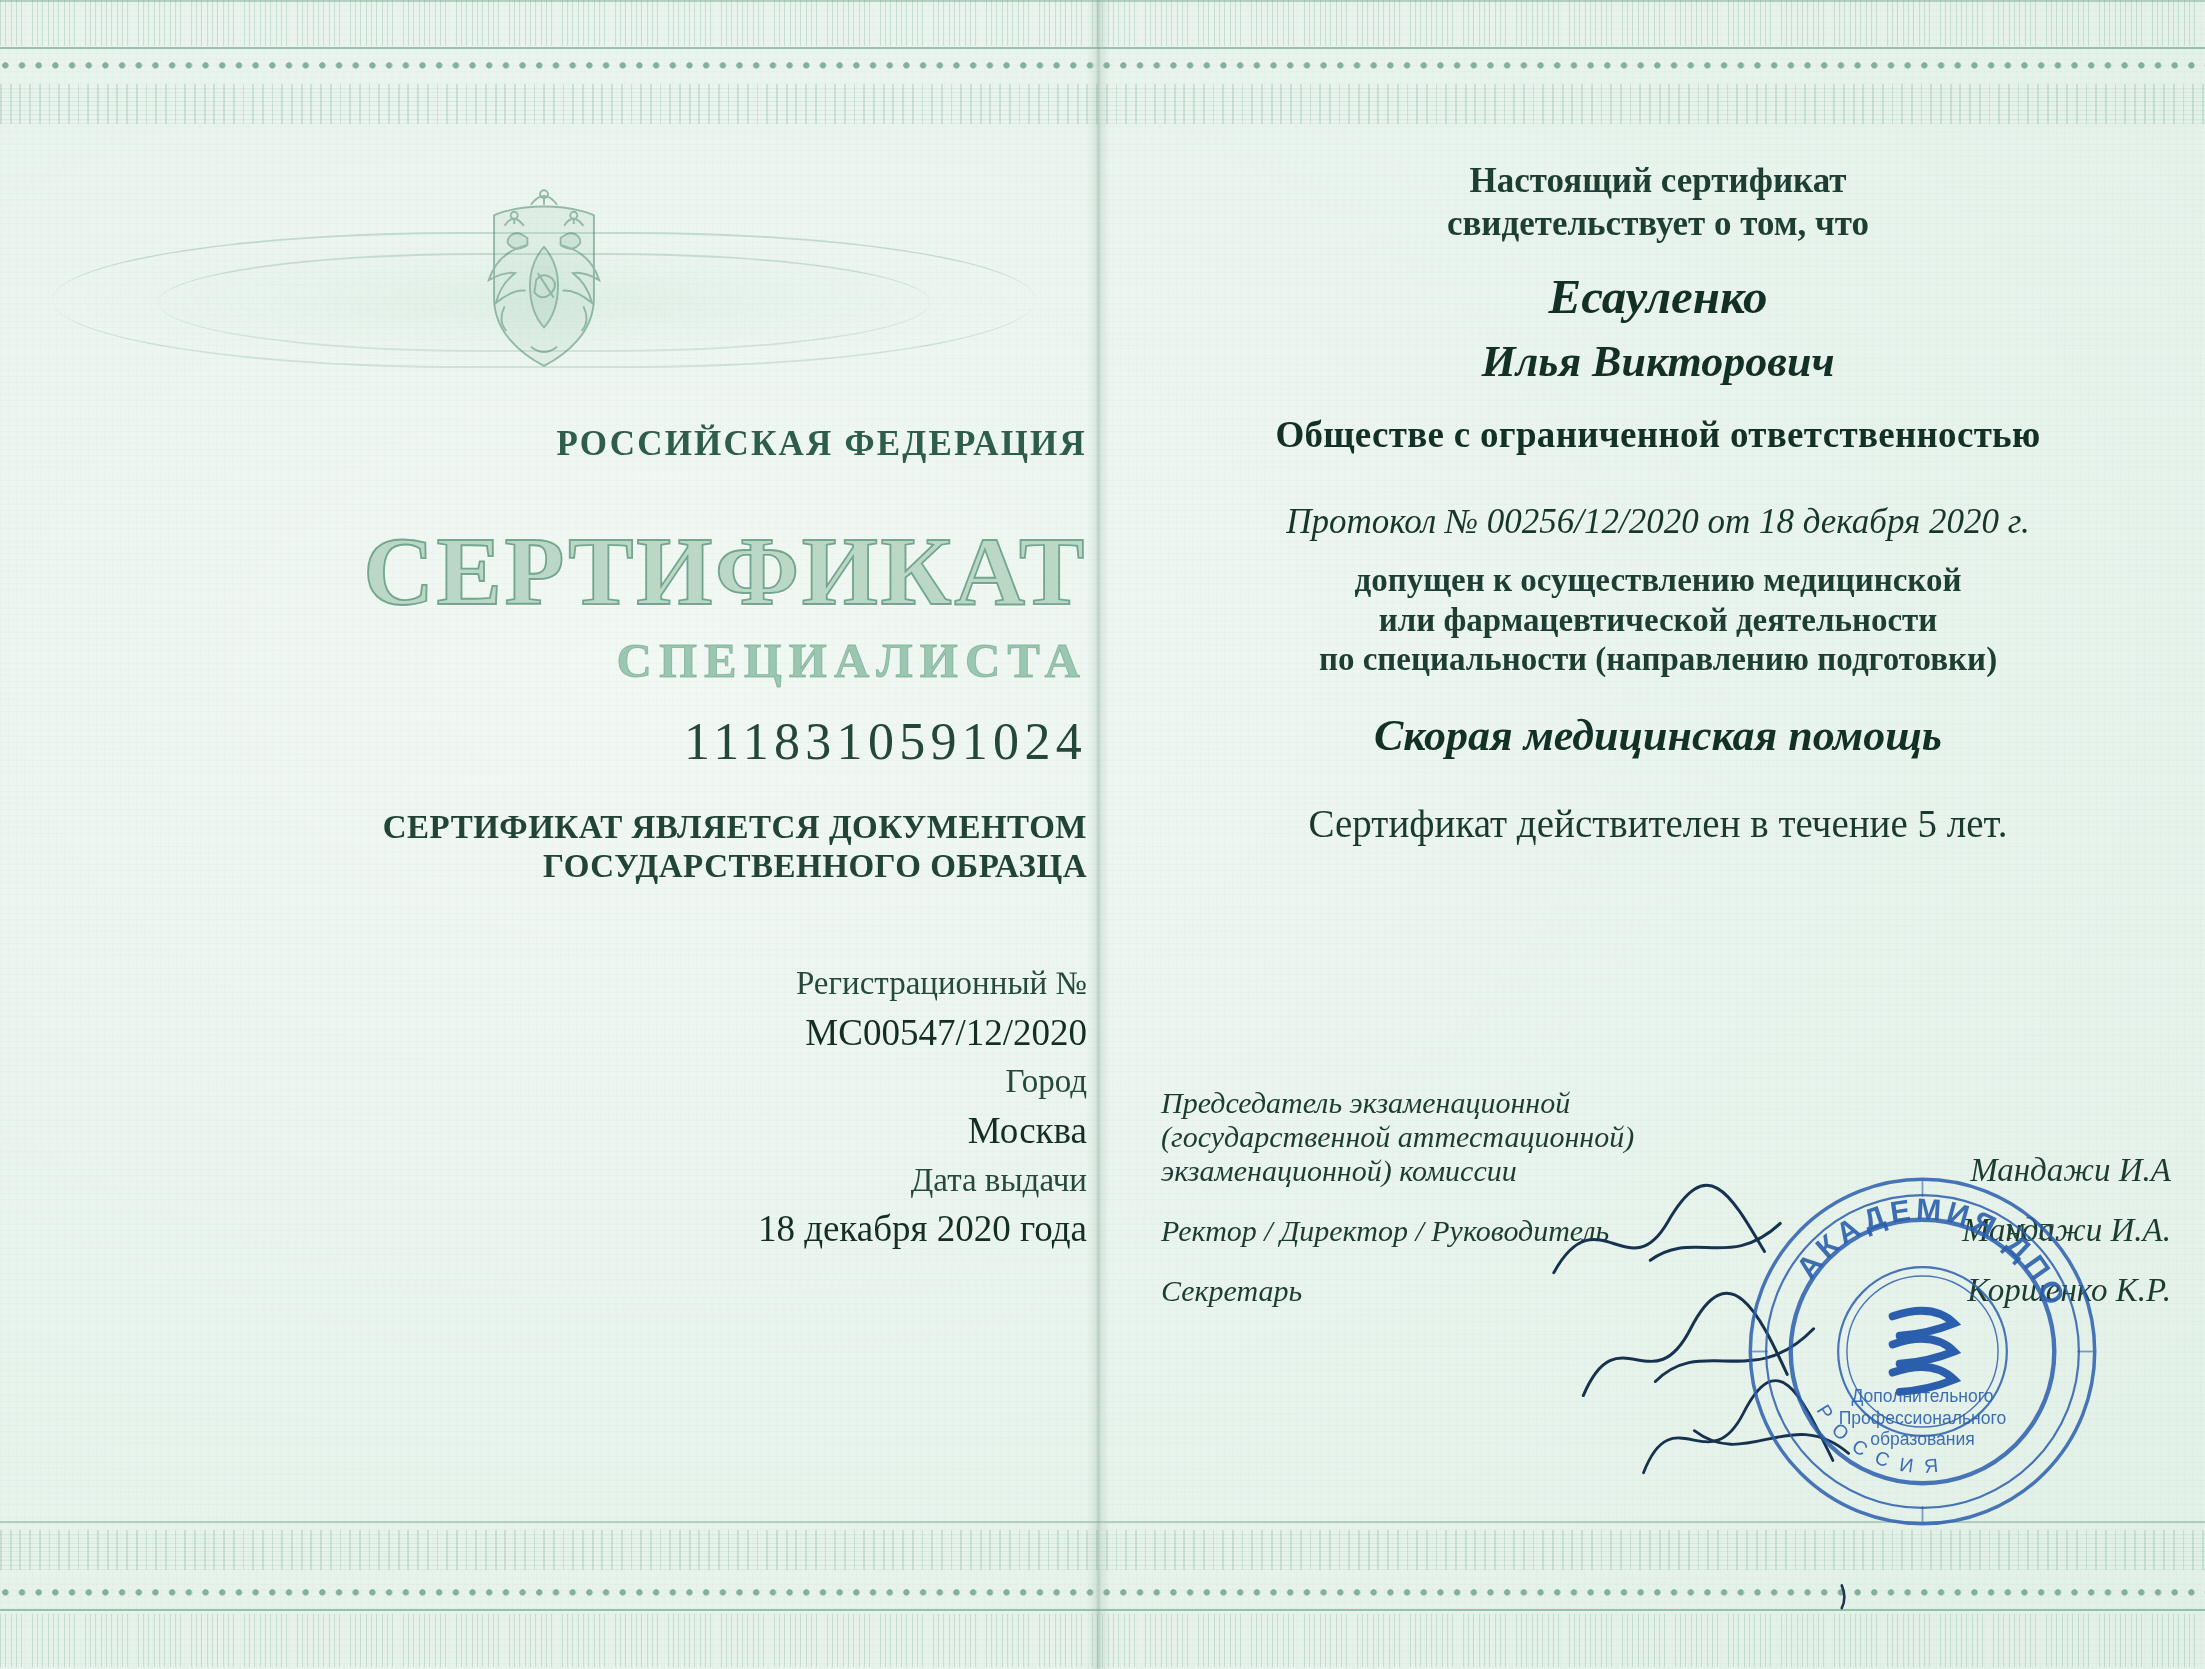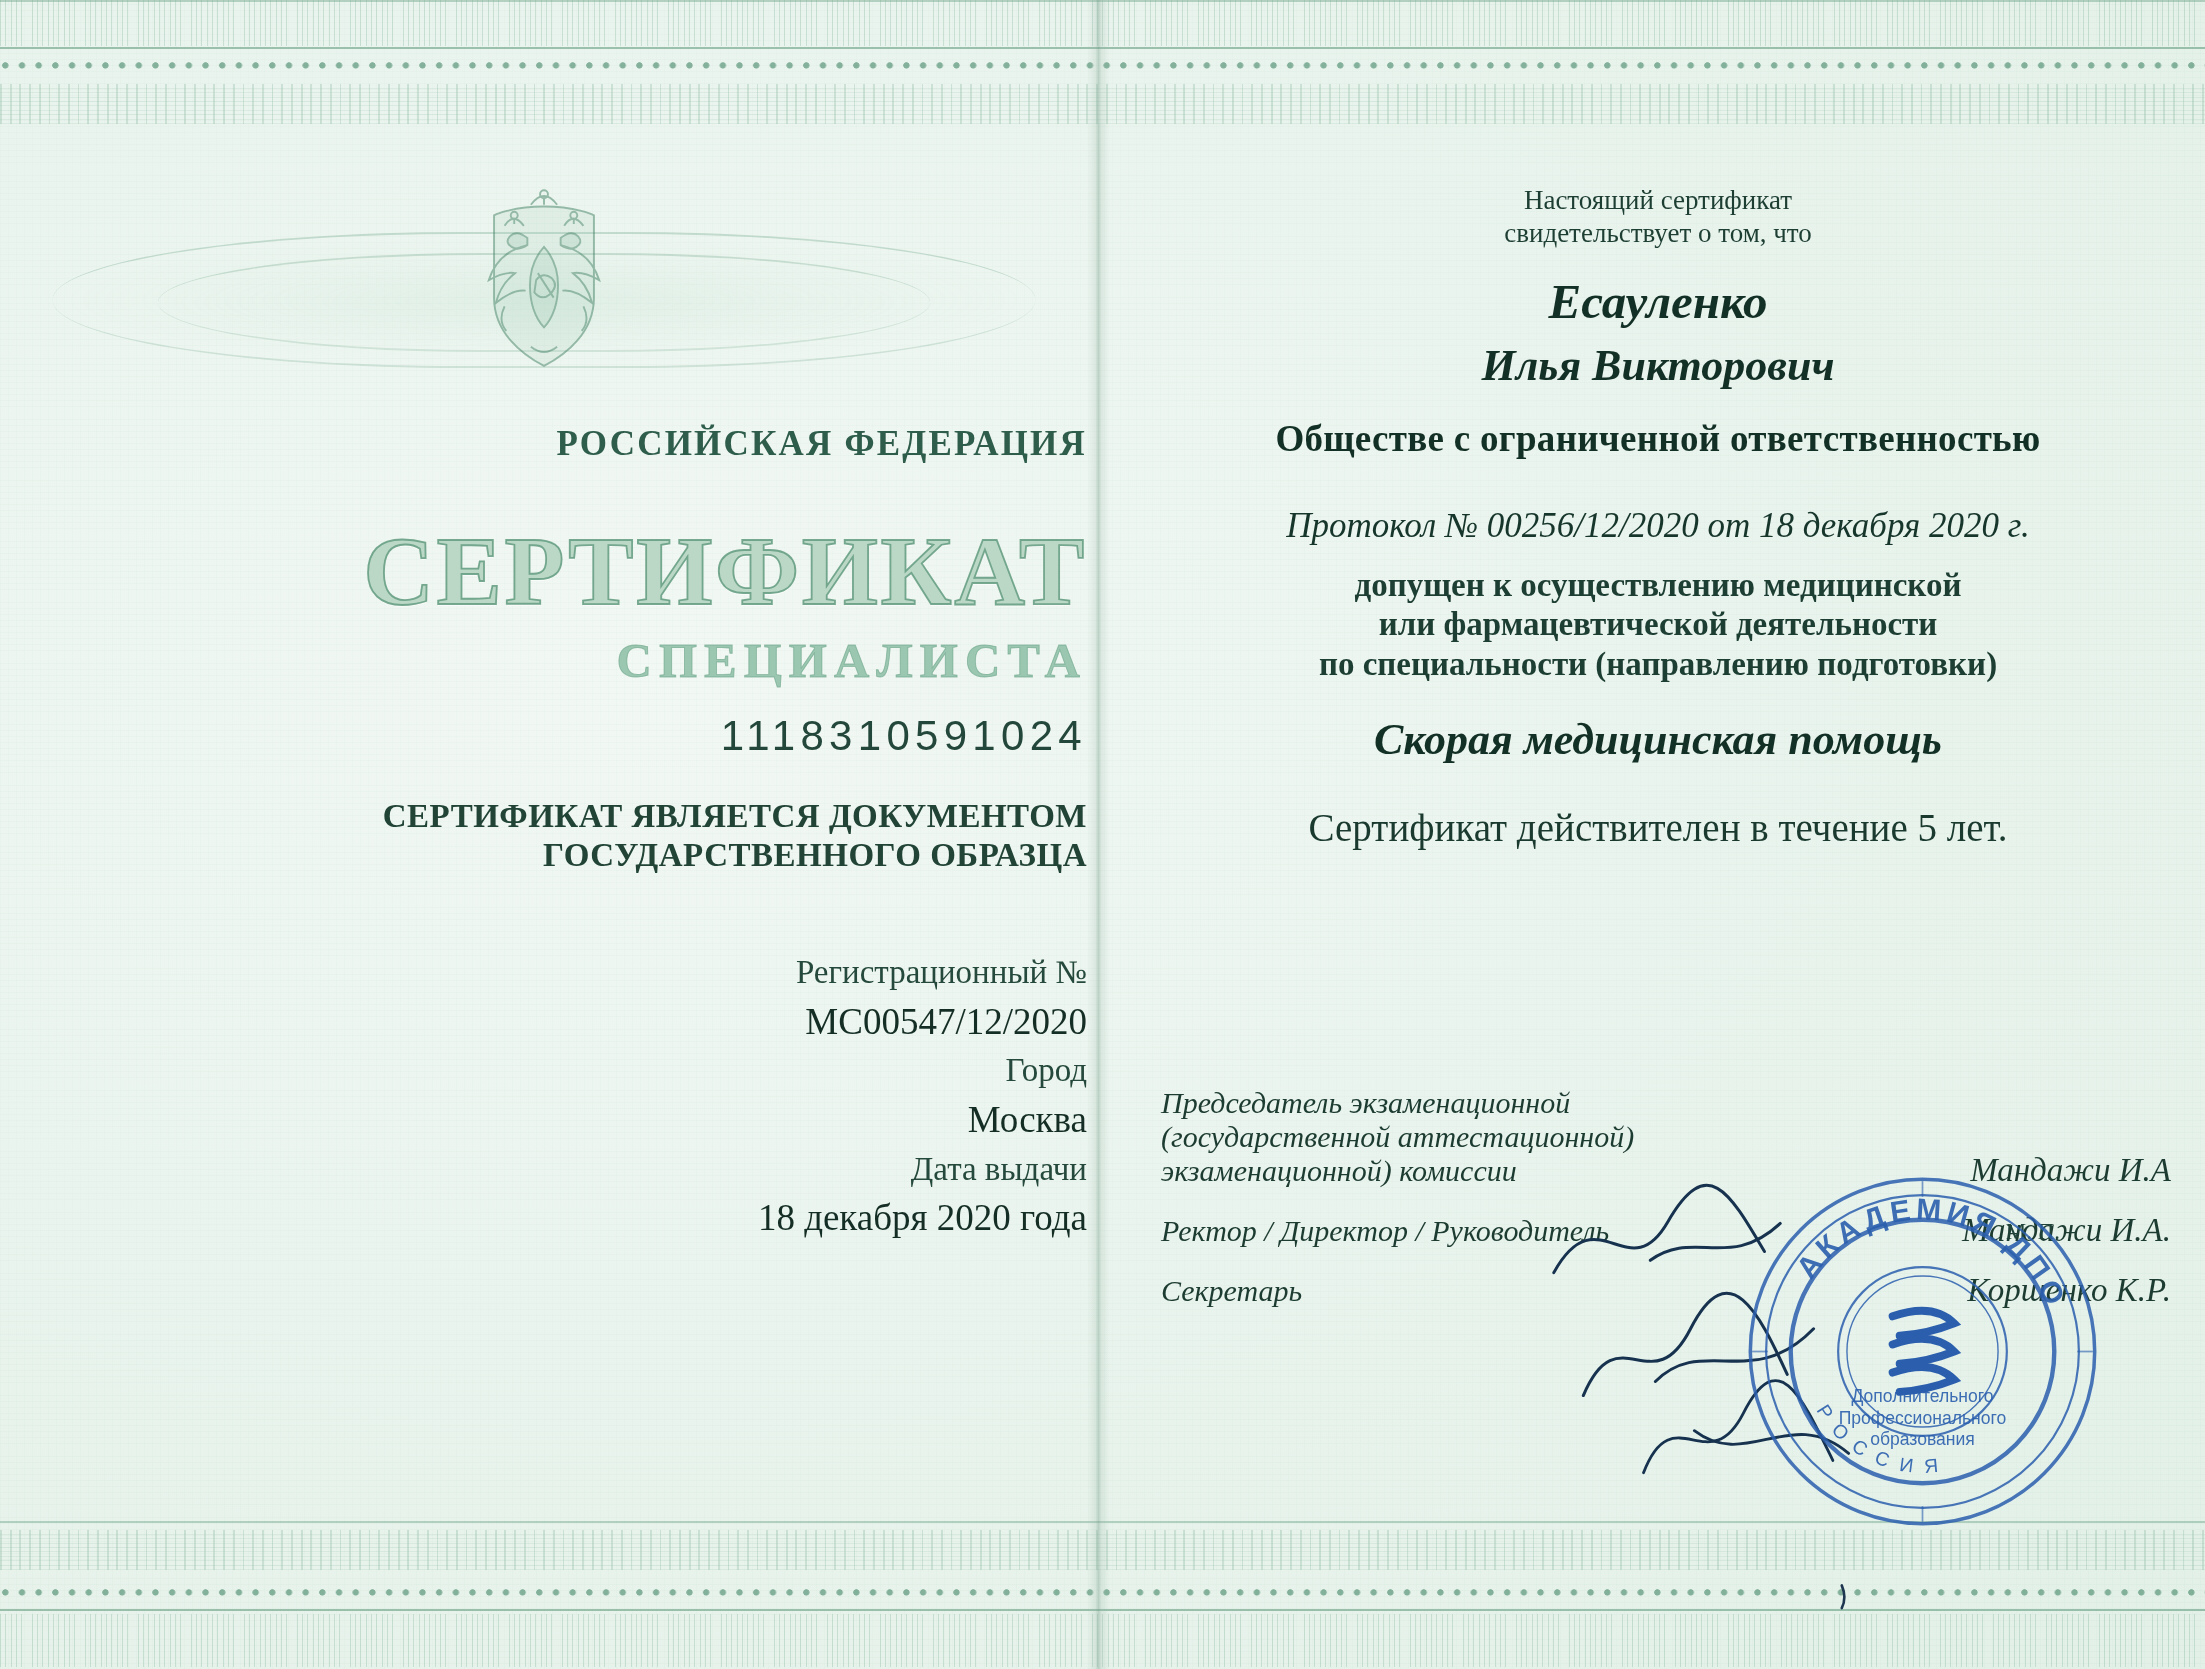--- a/index.html
+++ b/index.html
@@ -172,22 +172,22 @@
     font-family: "Liberation Serif", serif;
     font-size: 49px;
     font-weight: 700;
     letter-spacing: 7px;
     color: rgba(150, 196, 173, .95);
     -webkit-text-stroke: 0.9px rgba(110, 166, 139, .65);
     margin-top: 5.3px;
   }
 
   .serial {
-    font-family: Liberation Sans, sans-serif;
-    font-size: 42px;
+    font-family: Liberation Serif, serif;
+    font-size: 52px;
     letter-spacing: 5.3px;
     color: #23483b;
     margin-top: 23px;
   }
 
   .state-doc {
     font-family: "Liberation Serif", serif;
     font-size: 33px;
     font-weight: 700;
     line-height: 1.18;
@@ -215,25 +215,25 @@
     left: 1110px;
     top: 140px;
     width: 1096px;
     height: 1380px;
     text-align: center;
     padding: 0 35px;
     box-sizing: border-box;
   }
 
   .r-intro {
-    font-size: 27px;
-    font-weight: 400;
+    font-size: 35px;
+    font-weight: 700;
     line-height: 1.22;
     color: #1d3e33;
-    margin-top: 44px;
+    margin-top: 20px;
   }
   .r-surname {
     font-family: "Liberation Serif", serif;
     font-style: italic;
     font-weight: 700;
     font-size: 49px;
     color: #133026;
     margin-top: 23px;
   }
   .r-name {

